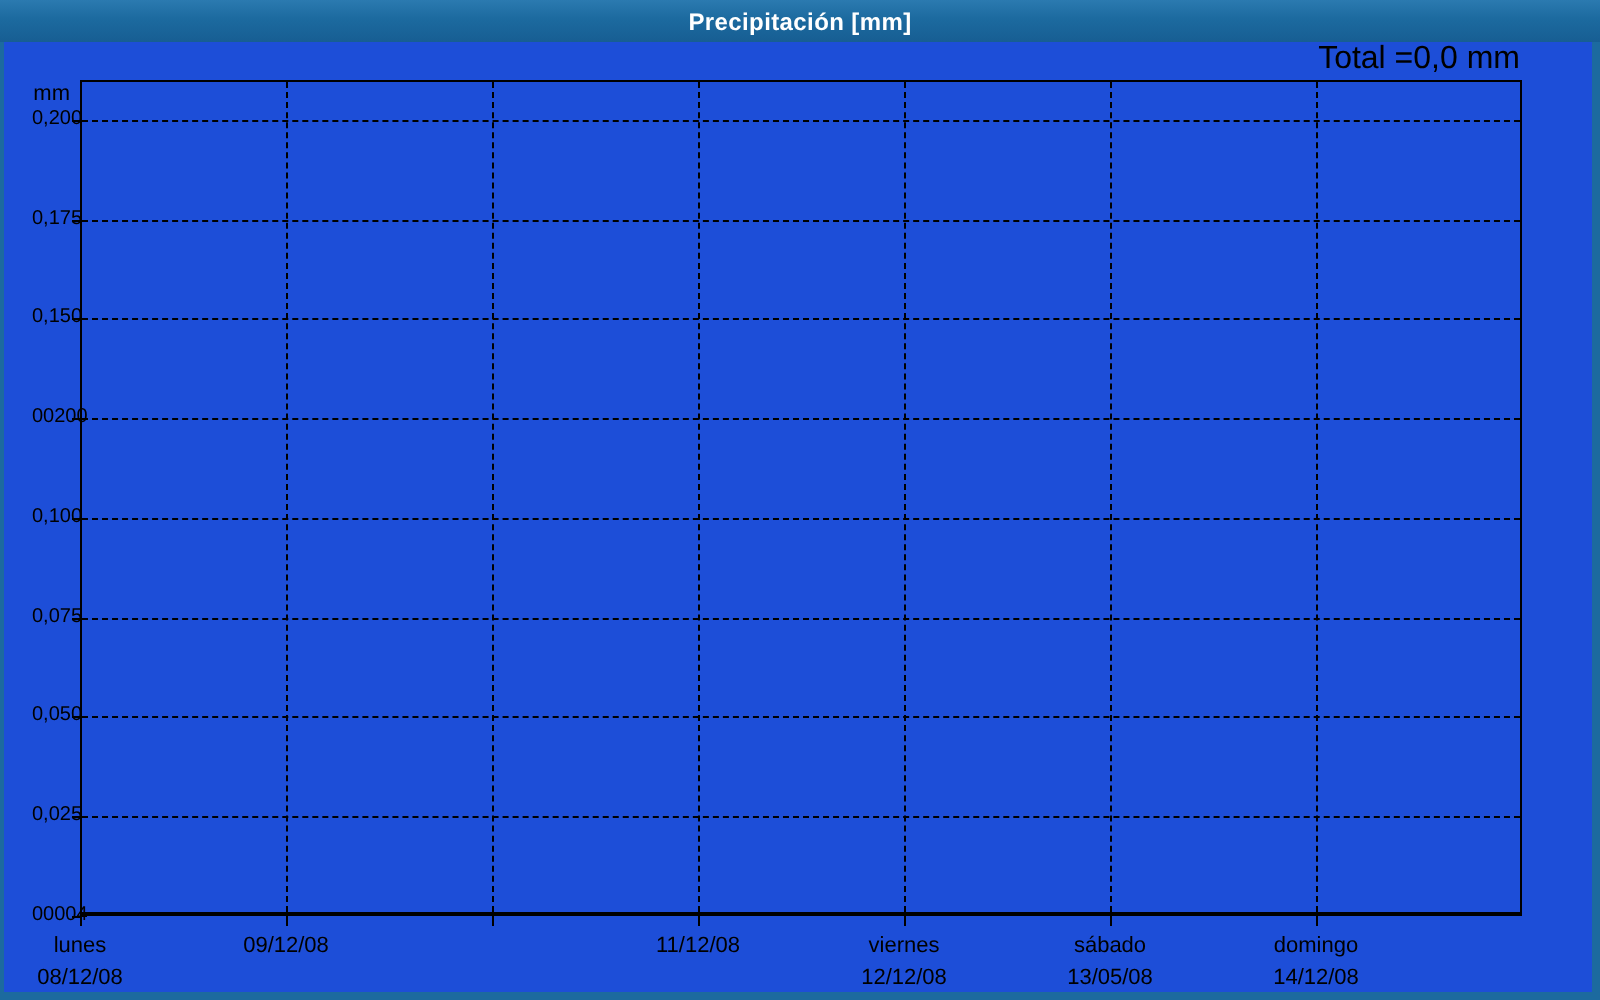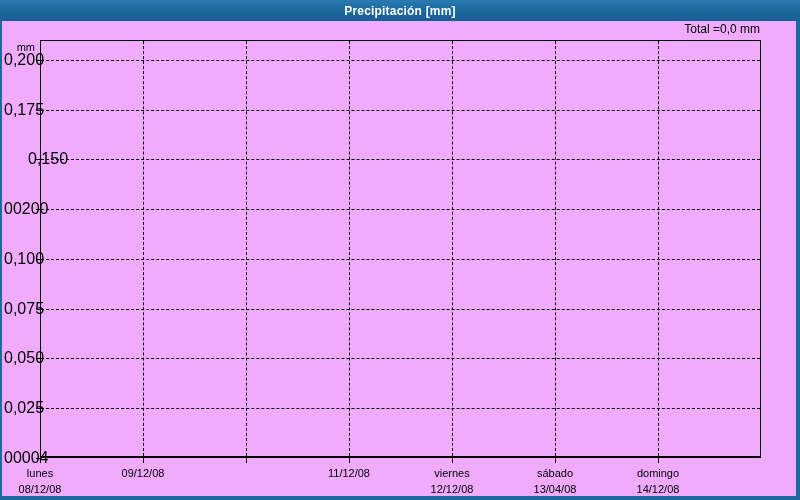--- a/index.html
+++ b/index.html
@@ -1,50 +1,50 @@
 <!DOCTYPE html>
 <html><head>
 <meta charset="utf-8">
 <style>
   html,body{margin:0;padding:0;background:#ffffff;}
   .frame{
-    position:relative;width:800px;height:500px;background:#f0abfc;overflow:hidden;
+    position:relative;width:800px;height:500px;background:#1d4ed8;overflow:hidden;
     font-family:"Liberation Sans", sans-serif;color:#000000;
   }
   .title-bar{
     position:absolute;left:0;top:0;width:800px;height:21px;
     background:linear-gradient(180deg,#2b7ab0 0%,#1c6a9f 45%,#175e93 100%);
     display:flex;align-items:center;justify-content:center;
   }
   .title-text{color:#ffffff;font-size:12px;font-weight:bold;letter-spacing:0.2px;}
   .edge{position:absolute;background:#1c6a9f;}
   .edge-left{left:0;top:21px;width:2px;height:479px;}
   .edge-right{right:0;top:21px;width:4px;height:479px;}
   .edge-bottom{left:0;bottom:0;width:800px;height:4px;}
   .total-label{
     position:absolute;top:23px;right:40px;height:13px;line-height:13px;
-    font-size:12px;text-align:right;
+    font-size:16px;text-align:right;
   }
   .y-unit-label{
     position:absolute;left:0;top:41px;width:35px;height:13px;line-height:13px;
     font-size:11px;text-align:right;
   }
   .plot-area{
     position:absolute;left:40px;top:40px;width:721px;height:418px;
     box-sizing:border-box;border:1px solid #000000;border-bottom-width:2px;
     background:transparent;
   }
   #chart-layer{position:absolute;left:0;top:0;width:800px;height:500px;pointer-events:none;}
   .hline{position:absolute;height:0;border-top:1px dashed #000000;}
   .vline{position:absolute;width:0;border-left:1px dashed #000000;}
   .y-tick{position:absolute;left:36px;width:4px;height:0;border-top:1px solid #000000;}
   .x-tick{position:absolute;top:458px;height:5px;width:0;border-left:1px solid #000000;}
   .y-tick-label{
-    position:absolute;left:4px;width:35px;height:14px;line-height:14px;
-    font-size:16px;
+    position:absolute;left:16px;width:35px;height:14px;line-height:14px;
+    font-size:10px;
   }
   .x-category{position:absolute;top:465px;width:102px;text-align:center;font-size:11px;}
   .x-category div{line-height:16px;white-space:nowrap;}
 </style>
 </head>
 <body>
 
 <div class="frame">
   <div class="title-bar">
     <span class="title-text">Precipitación [mm]</span>
@@ -67,21 +67,21 @@
       <div class="y-tick" style="top: 309px;"></div>
       <div class="y-tick-label" style="top: 302px;">0,075</div>
       <div class="hline" style="left: 41px; width: 719px; top: 259px;"></div>
       <div class="y-tick" style="top: 259px;"></div>
       <div class="y-tick-label" style="top: 252px;">0,100</div>
       <div class="hline" style="left: 41px; width: 719px; top: 209px;"></div>
       <div class="y-tick" style="top: 209px;"></div>
       <div class="y-tick-label" style="top: 202px;">00200</div>
       <div class="hline" style="left: 41px; width: 719px; top: 159px;"></div>
       <div class="y-tick" style="top: 159px;"></div>
-      <div class="y-tick-label" style="top: 152px; margin-left: 24px;">0,150</div>
+      <div class="y-tick-label" style="top: 152px;">0,150</div>
       <div class="hline" style="left: 41px; width: 719px; top: 110px;"></div>
       <div class="y-tick" style="top: 110px;"></div>
       <div class="y-tick-label" style="top: 103px;">0,175</div>
       <div class="hline" style="left: 41px; width: 719px; top: 60px;"></div>
       <div class="y-tick" style="top: 60px;"></div>
       <div class="y-tick-label" style="top: 53px;">0,200</div>
       <div class="vline" style="left: 143px; top: 41px; height: 415px;"></div>
       <div class="vline" style="left: 246px; top: 41px; height: 415px;"></div>
       <div class="vline" style="left: 349px; top: 41px; height: 415px;"></div>
       <div class="vline" style="left: 452px; top: 41px; height: 415px;"></div>
@@ -102,21 +102,21 @@
         <div>11/12/08</div>
       </div>
       <div class="x-tick" style="left: 452px;"></div>
       <div class="x-category" style="left: 401px;">
         <div>viernes</div>
         <div>12/12/08</div>
       </div>
       <div class="x-tick" style="left: 555px;"></div>
       <div class="x-category" style="left: 504px;">
         <div>sábado</div>
-        <div>13/04/08</div>
+        <div>13/05/08</div>
       </div>
       <div class="x-tick" style="left: 658px;"></div>
       <div class="x-category" style="left: 607px; text-align: center;">
         <div>domingo</div>
         <div>14/12/08</div>
       </div>
     </div>
 
   <div class="edge edge-left" style="background: rgb(28, 106, 159);"></div>
   <div class="edge edge-right" style="background: rgb(28, 106, 159);"></div>

